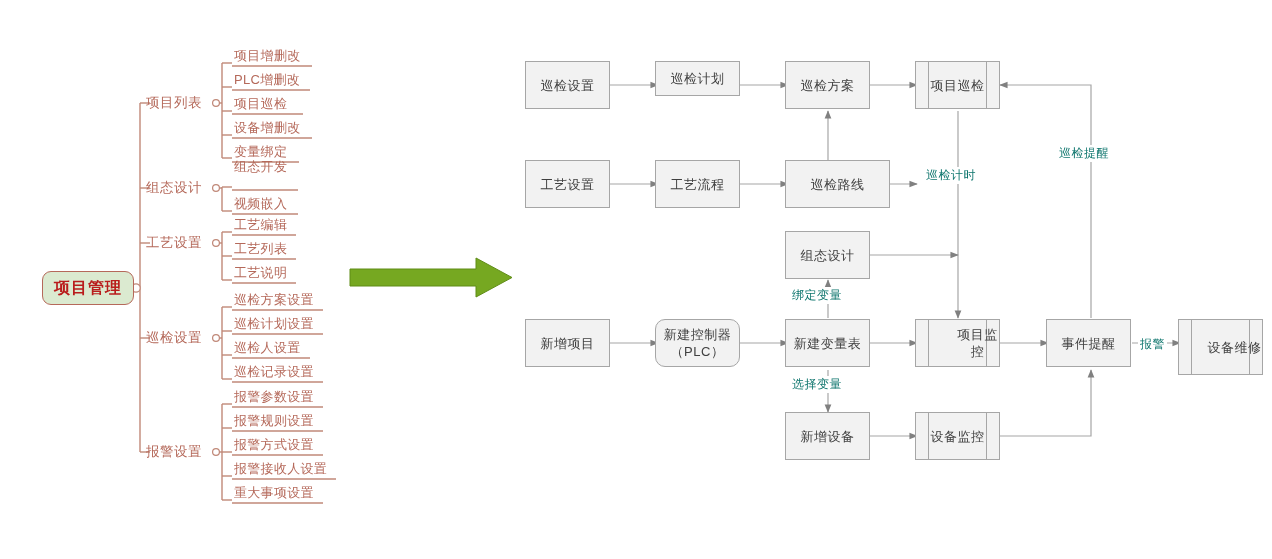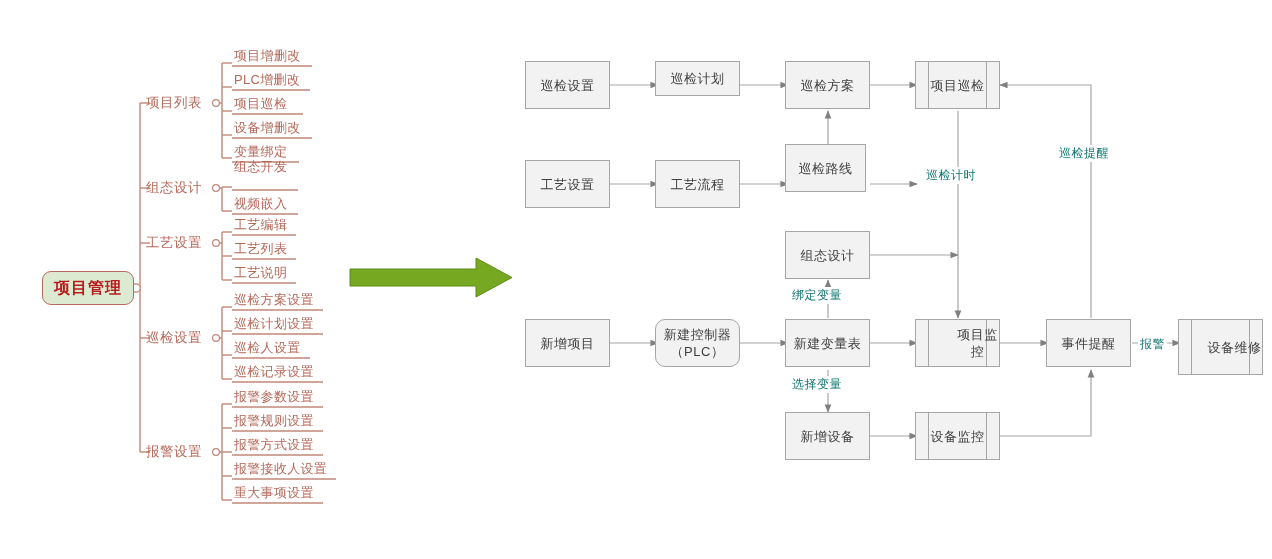--- a/index.html
+++ b/index.html
@@ -222,21 +222,21 @@
     <div class="fbox pp" style="left:415px;top:61px;width:85px;height:48px;">
       <span>项目巡检</span>
     </div>
 
     <div class="fbox" style="left:25px;top:160px;width:85px;height:48px;">
       <span>工艺设置</span>
     </div>
     <div class="fbox" style="left:155px;top:160px;width:85px;height:48px;">
       <span>工艺流程</span>
     </div>
-    <div class="fbox" style="left:285px;top:144px;width:81px;height:48px;">
+    <div class="fbox" style="left:285px;top:160px;width:105px;height:48px;">
       <span>巡检路线</span>
     </div>
 
     <div class="fbox" style="left:285px;top:231px;width:85px;height:48px;">
       <span>组态设计</span>
     </div>
 
     <div class="fbox" style="left:25px;top:319px;width:85px;height:48px;">
       <span>新增项目</span>
     </div>

